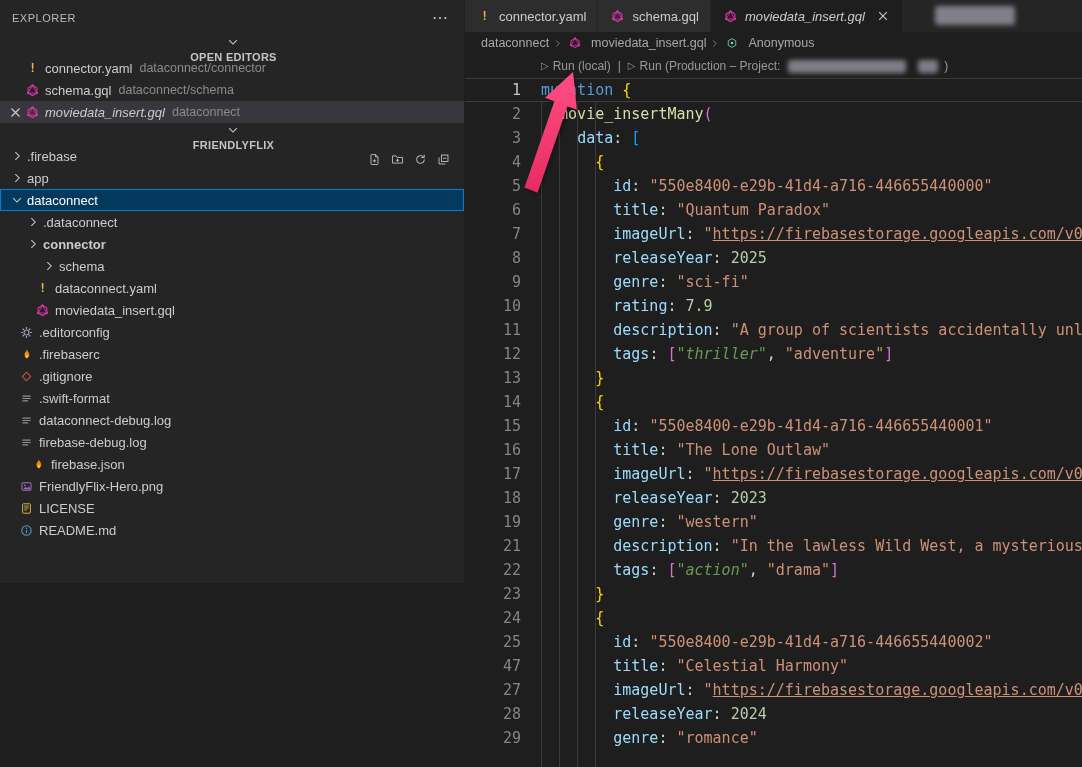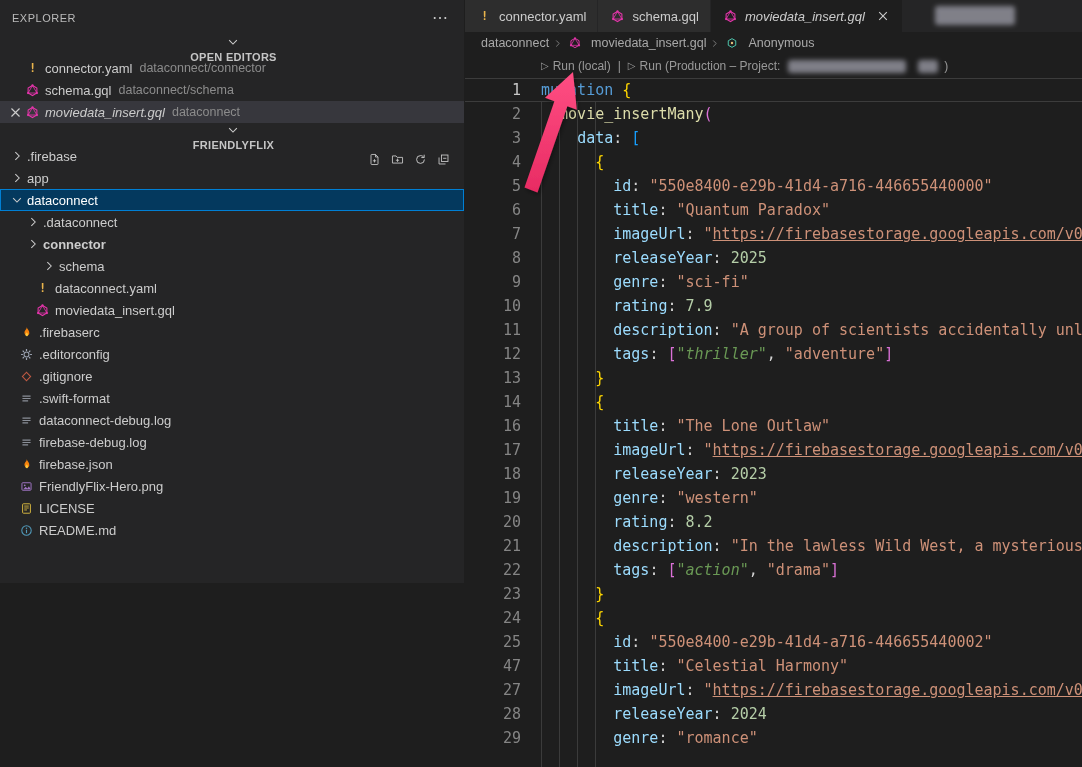--- a/index.html
+++ b/index.html
@@ -228,42 +228,42 @@
               <circle cx="13.4" cy="11.1" r="1.4" fill="#e535ab"></circle>
               <circle cx="2.6" cy="11.1" r="1.4" fill="#e535ab"></circle>
             </svg>
           </span>
           <span class="label">moviedata_insert.gql</span>
         </div>
         <div class="row tree-row" style="padding-left: 8px;">
           <span class="chev-spacer"></span>
           <span class="icon">
             <svg viewBox="0 0 16 16">
-              <path d="M8.2 1.2c.7 2.6-3 4.2-2.7 7.2.2 2 1.5 3.5 3 3.5s2.8-1.3 3-3.1c.3-2.9-2.5-4.7-3.3-7.6z" fill="#f6820c"></path>
-              <path d="M8.4 12.6c-.9 0-1.6-.8-1.7-1.8-.1-1.2 1.2-2.1 1.5-3.2.8 1 1.8 1.9 1.7 3.1-.1 1.1-.7 1.9-1.5 1.9z" fill="#fcca3f"></path>
-            </svg>
-          </span>
-          <span class="label">.firebaserc</span>
-        </div>
-        <div class="row tree-row" style="padding-left: 8px;">
-          <span class="chev-spacer"></span>
-          <span class="icon">
-            <svg viewBox="0 0 16 16">
               <circle cx="8" cy="8" r="3" fill="none" stroke="#9da5b4" stroke-width="1.3"></circle>
               <g stroke="#9da5b4" stroke-width="1.5">
                 <path d="M8 1.3v2.3M8 12.4v2.3M1.3 8h2.3M12.4 8h2.3M3.3 3.3l1.6 1.6M11.1 11.1l1.6 1.6M12.7 3.3 11.1 4.9M4.9 11.1l-1.6 1.6"></path>
               </g>
             </svg>
           </span>
           <span class="label">.editorconfig</span>
         </div>
         <div class="row tree-row" style="padding-left: 8px;">
           <span class="chev-spacer"></span>
           <span class="icon">
             <svg viewBox="0 0 16 16">
+              <path d="M8.2 1.2c.7 2.6-3 4.2-2.7 7.2.2 2 1.5 3.5 3 3.5s2.8-1.3 3-3.1c.3-2.9-2.5-4.7-3.3-7.6z" fill="#f6820c"></path>
+              <path d="M8.4 12.6c-.9 0-1.6-.8-1.7-1.8-.1-1.2 1.2-2.1 1.5-3.2.8 1 1.8 1.9 1.7 3.1-.1 1.1-.7 1.9-1.5 1.9z" fill="#fcca3f"></path>
+            </svg>
+          </span>
+          <span class="label">.firebaserc</span>
+        </div>
+        <div class="row tree-row" style="padding-left: 8px;">
+          <span class="chev-spacer"></span>
+          <span class="icon">
+            <svg viewBox="0 0 16 16">
               <rect x="4.4" y="4.4" width="7.2" height="7.2" transform="rotate(45 8 8)" fill="none" stroke="#bf5a43" stroke-width="1.3"></rect>
             </svg>
           </span>
           <span class="label">.gitignore</span>
         </div>
         <div class="row tree-row" style="padding-left: 8px;">
           <span class="chev-spacer"></span>
           <span class="icon">
             <svg viewBox="0 0 16 16">
               <g stroke="#8a8f98" stroke-width="1.4">
@@ -288,21 +288,21 @@
           <span class="chev-spacer"></span>
           <span class="icon">
             <svg viewBox="0 0 16 16">
               <g stroke="#8a8f98" stroke-width="1.4">
                 <path d="M3 5h10M3 8h10M3 11h7"></path>
               </g>
             </svg>
           </span>
           <span class="label">firebase-debug.log</span>
         </div>
-        <div class="row tree-row" style="padding-left: 8px;">
+        <div class="row tree-row" style="padding-left: 8px; margin-left: 12px;">
           <span class="chev-spacer"></span>
           <span class="icon">
             <svg viewBox="0 0 16 16">
               <path d="M8.2 1.2c.7 2.6-3 4.2-2.7 7.2.2 2 1.5 3.5 3 3.5s2.8-1.3 3-3.1c.3-2.9-2.5-4.7-3.3-7.6z" fill="#f6820c"></path>
               <path d="M8.4 12.6c-.9 0-1.6-.8-1.7-1.8-.1-1.2 1.2-2.1 1.5-3.2.8 1 1.8 1.9 1.7 3.1-.1 1.1-.7 1.9-1.5 1.9z" fill="#fcca3f"></path>
             </svg>
           </span>
           <span class="label">firebase.json</span>
         </div>
         <div class="row tree-row" style="padding-left: 8px;">
@@ -446,25 +446,25 @@
           <div class="code-line"><span class="ln">5</span><span class="lc"><span class="tk-pl">        </span><span class="tk-prop">id</span><span class="tk-pl">: </span><span class="tk-str">"550e8400-e29b-41d4-a716-446655440000"</span></span></div>
           <div class="code-line"><span class="ln">6</span><span class="lc"><span class="tk-pl">        </span><span class="tk-prop">title</span><span class="tk-pl">: </span><span class="tk-str">"Quantum Paradox"</span></span></div>
           <div class="code-line"><span class="ln">7</span><span class="lc"><span class="tk-pl">        </span><span class="tk-prop">imageUrl</span><span class="tk-pl">: </span><span class="tk-str">"</span><span class="tk-lnk">https://firebasestorage.googleapis.com/v0/b</span></span></div>
           <div class="code-line"><span class="ln">8</span><span class="lc"><span class="tk-pl">        </span><span class="tk-prop">releaseYear</span><span class="tk-pl">: </span><span class="tk-num">2025</span></span></div>
           <div class="code-line"><span class="ln">9</span><span class="lc"><span class="tk-pl">        </span><span class="tk-prop">genre</span><span class="tk-pl">: </span><span class="tk-str">"sci-fi"</span></span></div>
           <div class="code-line"><span class="ln">10</span><span class="lc"><span class="tk-pl">        </span><span class="tk-prop">rating</span><span class="tk-pl">: </span><span class="tk-num">7.9</span></span></div>
           <div class="code-line"><span class="ln">11</span><span class="lc"><span class="tk-pl">        </span><span class="tk-prop">description</span><span class="tk-pl">: </span><span class="tk-str">"A group of scientists accidentally unlock a parallel</span></span></div>
           <div class="code-line"><span class="ln">12</span><span class="lc"><span class="tk-pl">        </span><span class="tk-prop">tags</span><span class="tk-pl">: </span><span class="tk-b2">[</span><span class="tk-tag">"thriller"</span><span class="tk-pl">, </span><span class="tk-str">"adventure"</span><span class="tk-b2">]</span></span></div>
           <div class="code-line"><span class="ln">13</span><span class="lc"><span class="tk-pl">      </span><span class="tk-b1">}</span></span></div>
           <div class="code-line"><span class="ln">14</span><span class="lc"><span class="tk-pl">      </span><span class="tk-b1">{</span></span></div>
+          <div class="code-line"><span class="ln">15</span><span class="lc"><span class="tk-pl">        </span><span class="tk-prop">id</span><span class="tk-pl">: </span><span class="tk-str">"550e8400-e29b-41d4-a716-446655440001"</span></span></div>
           <div class="code-line"><span class="ln">16</span><span class="lc"><span class="tk-pl">        </span><span class="tk-prop">title</span><span class="tk-pl">: </span><span class="tk-str">"The Lone Outlaw"</span></span></div>
           <div class="code-line"><span class="ln">17</span><span class="lc"><span class="tk-pl">        </span><span class="tk-prop">imageUrl</span><span class="tk-pl">: </span><span class="tk-str">"</span><span class="tk-lnk">https://firebasestorage.googleapis.com/v0/b</span></span></div>
           <div class="code-line"><span class="ln">18</span><span class="lc"><span class="tk-pl">        </span><span class="tk-prop">releaseYear</span><span class="tk-pl">: </span><span class="tk-num">2023</span></span></div>
           <div class="code-line"><span class="ln">19</span><span class="lc"><span class="tk-pl">        </span><span class="tk-prop">genre</span><span class="tk-pl">: </span><span class="tk-str">"western"</span></span></div>
-          <div class="code-line"><span class="ln">20</span><span class="lc"><span class="tk-pl">        </span><span class="tk-prop">rating</span><span class="tk-pl">: </span><span class="tk-num">8.2</span></span></div>
           <div class="code-line"><span class="ln">21</span><span class="lc"><span class="tk-pl">        </span><span class="tk-prop">description</span><span class="tk-pl">: </span><span class="tk-str">"In the lawless Wild West, a mysterious stranger</span></span></div>
           <div class="code-line"><span class="ln">22</span><span class="lc"><span class="tk-pl">        </span><span class="tk-prop">tags</span><span class="tk-pl">: </span><span class="tk-b2">[</span><span class="tk-tag">"action"</span><span class="tk-pl">, </span><span class="tk-str">"drama"</span><span class="tk-b2">]</span></span></div>
           <div class="code-line"><span class="ln">23</span><span class="lc"><span class="tk-pl">      </span><span class="tk-b1">}</span></span></div>
           <div class="code-line"><span class="ln">24</span><span class="lc"><span class="tk-pl">      </span><span class="tk-b1">{</span></span></div>
           <div class="code-line"><span class="ln">25</span><span class="lc"><span class="tk-pl">        </span><span class="tk-prop">id</span><span class="tk-pl">: </span><span class="tk-str">"550e8400-e29b-41d4-a716-446655440002"</span></span></div>
           <div class="code-line"><span class="ln">47</span><span class="lc"><span class="tk-pl">        </span><span class="tk-prop">title</span><span class="tk-pl">: </span><span class="tk-str">"Celestial Harmony"</span></span></div>
           <div class="code-line"><span class="ln">27</span><span class="lc"><span class="tk-pl">        </span><span class="tk-prop">imageUrl</span><span class="tk-pl">: </span><span class="tk-str">"</span><span class="tk-lnk">https://firebasestorage.googleapis.com/v0/b</span></span></div>
           <div class="code-line"><span class="ln">28</span><span class="lc"><span class="tk-pl">        </span><span class="tk-prop">releaseYear</span><span class="tk-pl">: </span><span class="tk-num">2024</span></span></div>
           <div class="code-line"><span class="ln">29</span><span class="lc"><span class="tk-pl">        </span><span class="tk-prop">genre</span><span class="tk-pl">: </span><span class="tk-str">"romance"</span></span></div>
         </div>

